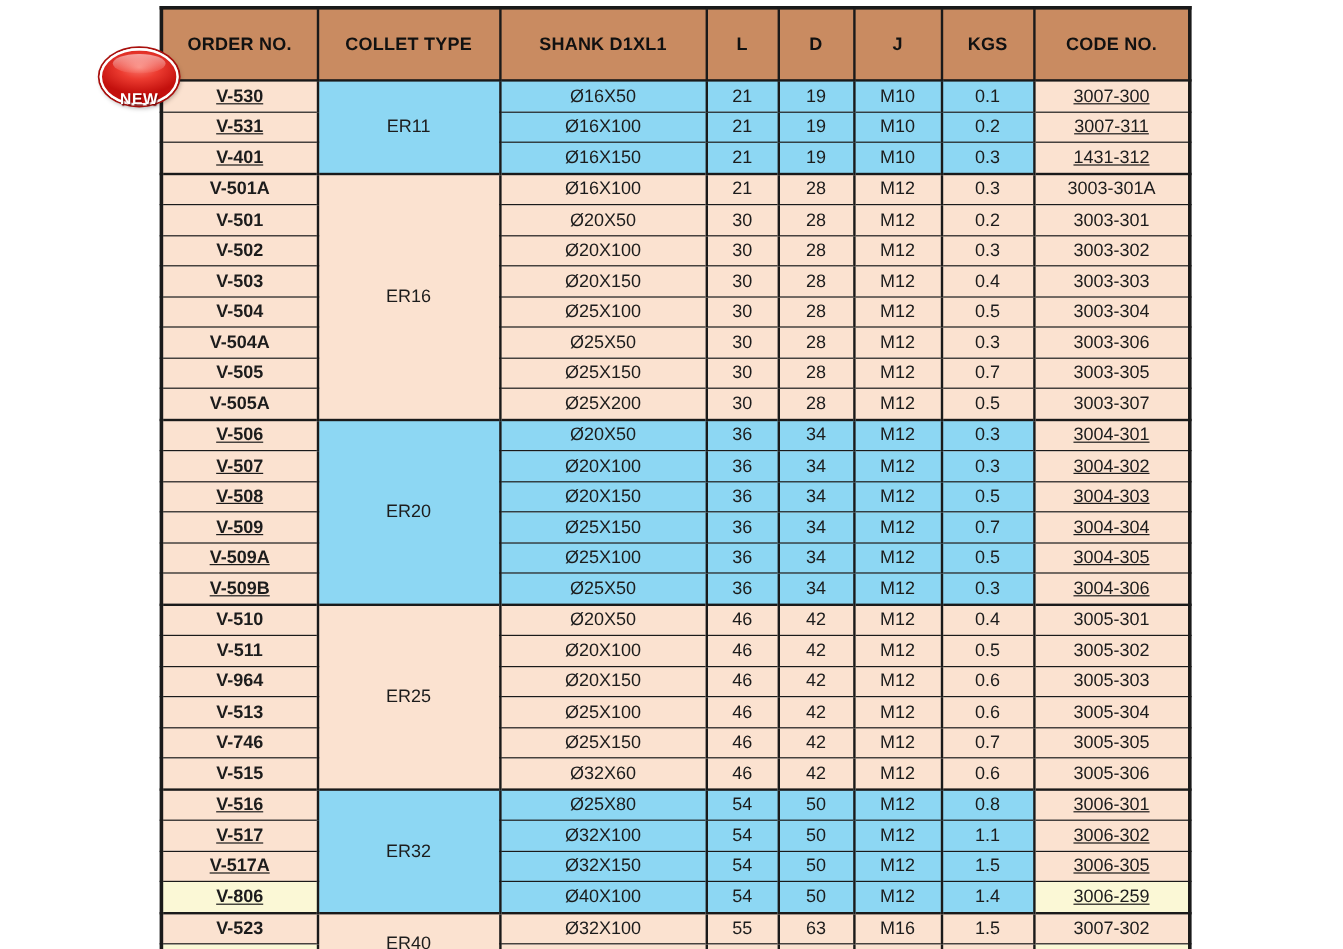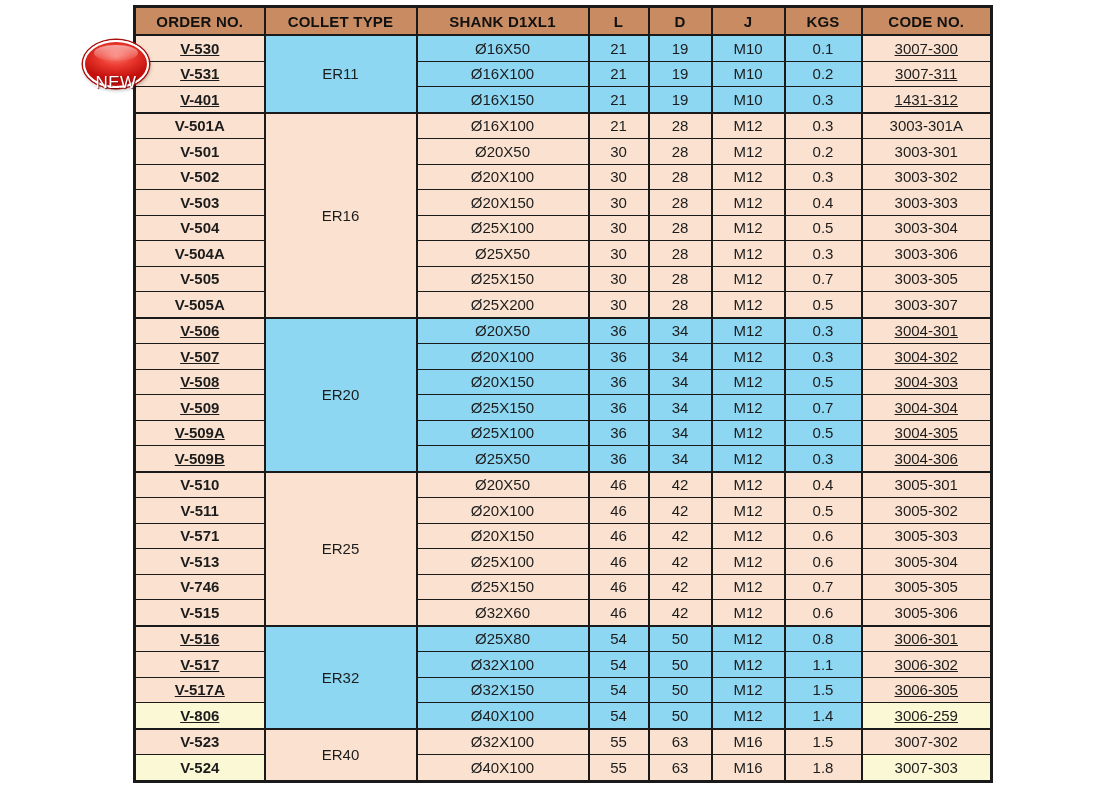--- a/index.html
+++ b/index.html
@@ -24,21 +24,21 @@
     border: 3px solid var(--border, #1a1a1a);
   }
   th {
     background: var(--header_bg, #C98B61);
     color: #111;
     font-size: 15px;
     font-weight: bold;
     height: 26px;
     border: 2px solid var(--border, #1a1a1a);
     border-bottom-width: 2px;
-    padding: 0;
+    padding: 16px;
     text-align: center;
     letter-spacing: 0.2px;
   }
   td {
     font-size: 15px;
     color: #1c1c1c;
     text-align: center;
     vertical-align: middle;
     height: 24.5px;
     padding: 0;
@@ -76,22 +76,22 @@
     left: 14%;
     top: 6%;
     width: 72%;
     height: 38%;
     border-radius: 50%;
     background: linear-gradient(rgba(255,255,255,0.55), rgba(255,255,255,0.05));
     pointer-events: none;
   }
   .new-badge-text {
     color: #ffffff;
-    font-weight: normal;
-    font-size: 17px;
+    font-weight: bold;
+    font-size: 13px;
     letter-spacing: 0.5px;
     text-shadow: 1px 1px 1px rgba(110,0,0,0.85);
     position: relative;
     margin-top: 37px;
   }
 </style>
 </head>
 <body>
 
 <div class="new-badge">
@@ -292,21 +292,21 @@
         <tr class="grp-peach">
           <td class="c-order">V-511</td>
           <td class="c-shank">Ø20X100</td>
           <td class="c-num">46</td>
           <td class="c-num">42</td>
           <td class="c-num">M12</td>
           <td class="c-num">0.5</td>
           <td class="c-code">3005-302</td>
         </tr>
         <tr class="grp-peach">
-          <td class="c-order">V-571</td>
+          <td class="c-order">V-964</td>
           <td class="c-shank">Ø20X150</td>
           <td class="c-num">46</td>
           <td class="c-num">42</td>
           <td class="c-num">M12</td>
           <td class="c-num">0.6</td>
           <td class="c-code">3005-303</td>
         </tr>
         <tr class="grp-peach">
           <td class="c-order">V-513</td>
           <td class="c-shank">Ø25X100</td>

